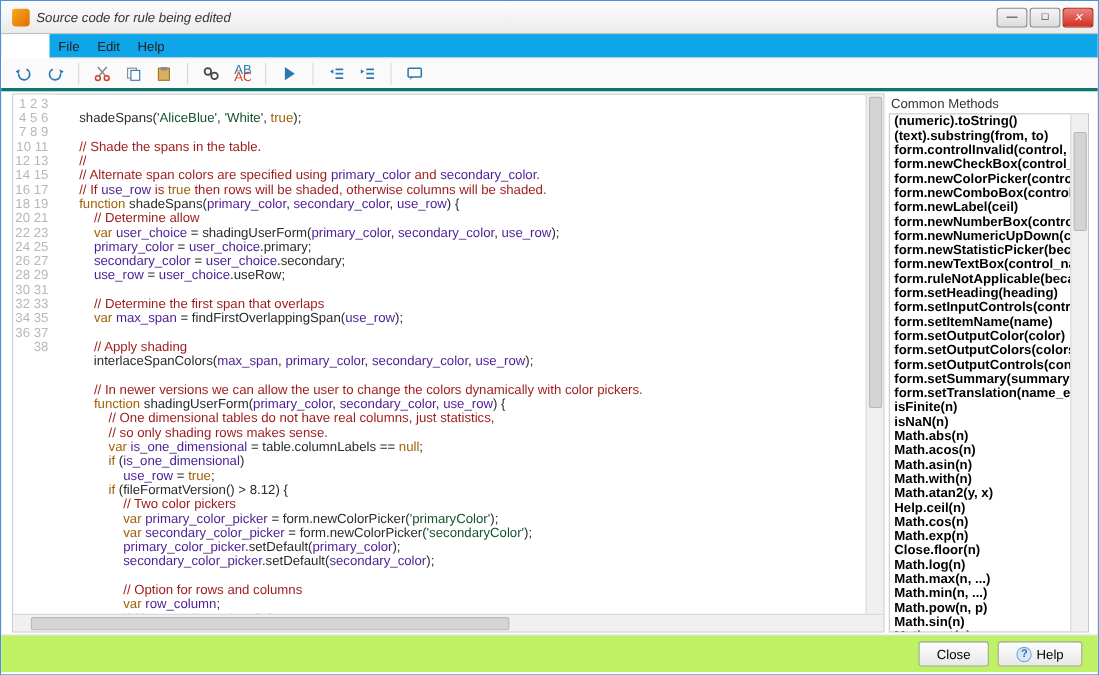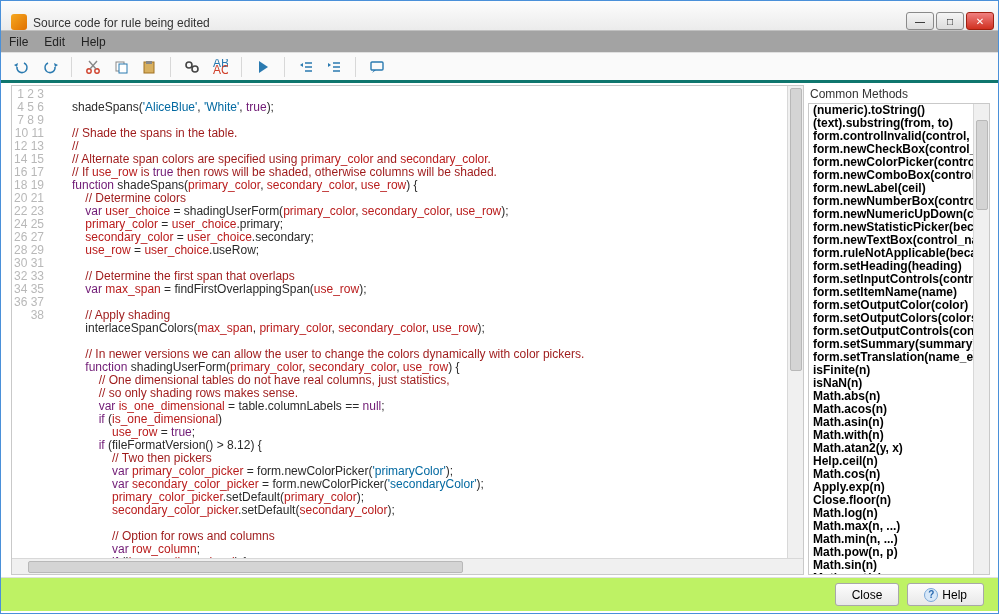--- a/index.html
+++ b/index.html
@@ -1,25 +1,25 @@
 <!DOCTYPE html>
 <html><head>
 <meta charset="utf-8">
 <style>
 * { margin: 0; padding: 0; box-sizing: border-box; font-family: "Segoe UI", Tahoma, sans-serif; font-size: 12px; }
 body { background: #fff; width: 999px; height: 614px; overflow: hidden; border: 1px solid #4a90d9; }
 
-.title-bar { height: 30px; background: linear-gradient(#fdfdfd,#ebebeb); display:flex; align-items:flex-end; padding:0 4px; border-bottom:1px solid #c0c0c0;}
+.title-bar { height: 30px; background: linear-gradient(#fdfdfd,#ebebeb); display:flex; align-items:center; padding:0 4px; border-bottom:1px solid #c0c0c0;font-style:italic;}
 .title-icon { width:16px; height:16px; margin:0 6px; background:linear-gradient(135deg,#f6a820,#e07000); border-radius:3px; }
 .title-text { flex:1; font-size:12px; color:#333; }
 .win-btns { display:flex; gap:2px; }
 .win-btn { width:28px; height:18px; border:1px solid #8a8a8a; border-radius:3px; display:flex; align-items:center; justify-content:center; background:linear-gradient(#f5f5f5,#ddd); font-size:10px;}
 .win-btn.close { background:linear-gradient(#f08080,#d03020); color:#fff; border-color:#a02010;}
 
-.menu-bar { height:22px; background:#a3a3a3; display:flex; align-items:center; padding:0 8px; gap:16px; border-bottom:1px solid #e0e0e0;}
+.menu-bar { height:22px; background:#0ea5e9; display:flex; align-items:center; padding:0 8px; gap:16px; border-bottom:1px solid #e0e0e0;margin-left:44px;}
 .menu-item { font-size:12px; color:#222; cursor:default; }
 
 .tool-bar { height:30px; display:flex; align-items:center; padding:0 10px; gap:6px; background:#fafafa; border-bottom:3px solid #0f766e;}
 .tool-btn { width:22px; height:22px; display:flex; align-items:center; justify-content:center; border-radius:2px; }
 .tool-sep { width:1px; height:20px; background:#d8d8d8; margin:0 4px;}
 
 .main-row { display:flex; height:494px; }
 .editor-wrap { flex:1; border:1px solid #c9c9c9; margin:2px 4px 2px 10px; display:flex; flex-direction:column; background:#fff; position:relative; overflow:hidden;}
 .editor-body { flex:1; display:flex; overflow:hidden; font-family:"Courier New",monospace; font-size:12px; line-height:13px;gap:16px;}
 .gutter { width:38px; background:#fff; color:#b8b8b8; text-align:right; padding:2px 6px 2px 0; border-right:0; user-select:none;}
@@ -36,23 +36,23 @@
 .method-list-inner{ position:absolute; inset:0 16px 0 0; overflow:hidden;}
 .method-item { padding:0 4px; font-size:12px; height:13px; line-height:13px; white-space:nowrap; overflow:hidden; text-overflow:clip;}
 .list-vscroll{ position:absolute; right:0; top:0; width:16px; bottom:0; background:#f0f0f0; border-left:1px solid #d8d8d8;}
 .list-vscroll .thumb{ position:absolute; top:16px; left:2px; width:12px; height:90px; background:#d4d4d4; border:1px solid #b8b8b8; border-radius:2px;}
 
 .bottom-bar { height:34px; display:flex; justify-content:flex-end; align-items:center; gap:8px; padding:0 14px; background:#bef264; border-top:1px solid #e0e0e0;}
 .btn { height:23px; padding:0 16px; border:1px solid #a8a8a8; border-radius:3px; background:linear-gradient(#fdfdfd,#e8e8e8); display:flex; align-items:center; gap:4px; font-size:12px;}
 .help-q { width:14px; height:14px; border-radius:50%; background:#d8e8f8; border:1px solid #7aa8d8; color:#2a6ab0; font-size:10px; display:flex; align-items:center; justify-content:center; font-weight:bold;}
 
 
-.c-str { color:#0369a1; } 
-.c-kw  { color:#701a75; } 
-.c-arg { color:#b91c1c; } 
+.c-str { color:#14532d; } 
+.c-kw  { color:#a16207; } 
+.c-arg { color:#4c1d95; } 
 .c-cm  { color:#9e1a1a;margin-top:44px; }
 </style>
 </head>
 <body>
 
 <div class="title-bar">
   <div class="title-icon"></div>
   <div class="title-text">Source code for rule being edited</div>
   <div class="win-btns">
     <div class="win-btn">—</div>
@@ -185,41 +185,41 @@
 38
 </div>
         <div class="code-area" id="code">
 shadeSpans(<span class="c-str">'AliceBlue'</span>, <span class="c-str">'White'</span>, <span class="c-kw">true</span>);
 
 <span class="c-cm">// Shade the spans in the table.</span>
 <span class="c-cm">//</span>
 <span class="c-cm">// Alternate span colors are specified using <span class="c-arg">primary_color</span> and <span class="c-arg">secondary_color</span>.</span>
 <span class="c-cm">// If <span class="c-arg">use_row</span> is <span class="c-kw">true</span> then rows will be shaded, otherwise columns will be shaded.</span>
 <span class="c-kw">function</span> shadeSpans(<span class="c-arg">primary_color</span>, <span class="c-arg">secondary_color</span>, <span class="c-arg">use_row</span>) {
-    <span class="c-cm">// Determine colors</span>
+    <span class="c-cm">// Determine allow</span>
     <span class="c-kw">var</span> <span class="c-arg">user_choice</span> = shadingUserForm(<span class="c-arg">primary_color</span>, <span class="c-arg">secondary_color</span>, <span class="c-arg">use_row</span>);
     <span class="c-arg">primary_color</span> = <span class="c-arg">user_choice</span>.primary;
     <span class="c-arg">secondary_color</span> = <span class="c-arg">user_choice</span>.secondary;
     <span class="c-arg">use_row</span> = <span class="c-arg">user_choice</span>.useRow;
 
     <span class="c-cm">// Determine the first span that overlaps</span>
     <span class="c-kw">var</span> <span class="c-arg">max_span</span> = findFirstOverlappingSpan(<span class="c-arg">use_row</span>);
 
     <span class="c-cm">// Apply shading</span>
     interlaceSpanColors(<span class="c-arg">max_span</span>, <span class="c-arg">primary_color</span>, <span class="c-arg">secondary_color</span>, <span class="c-arg">use_row</span>);
 
     <span class="c-cm">// In newer versions we can allow the user to change the colors dynamically with color pickers.</span>
     <span class="c-kw">function</span> shadingUserForm(<span class="c-arg">primary_color</span>, <span class="c-arg">secondary_color</span>, <span class="c-arg">use_row</span>) {
         <span class="c-cm">// One dimensional tables do not have real columns, just statistics,</span>
         <span class="c-cm">// so only shading rows makes sense.</span>
         <span class="c-kw">var</span> <span class="c-arg">is_one_dimensional</span> = table.columnLabels == <span class="c-kw">null</span>;
         <span class="c-kw">if</span> (<span class="c-arg">is_one_dimensional</span>)
             <span class="c-arg">use_row</span> = <span class="c-kw">true</span>;
         <span class="c-kw">if</span> (fileFormatVersion() &gt; 8.12) {
-            <span class="c-cm">// Two then pickers</span>
+            <span class="c-cm">// Two color pickers</span>
             <span class="c-kw">var</span> <span class="c-arg">primary_color_picker</span> = form.newColorPicker(<span class="c-str">'primaryColor'</span>);
             <span class="c-kw">var</span> <span class="c-arg">secondary_color_picker</span> = form.newColorPicker(<span class="c-str">'secondaryColor'</span>);
             <span class="c-arg">primary_color_picker</span>.setDefault(<span class="c-arg">primary_color</span>);
             <span class="c-arg">secondary_color_picker</span>.setDefault(<span class="c-arg">secondary_color</span>);
 
             <span class="c-cm">// Option for rows and columns</span>
             <span class="c-kw">var</span> <span class="c-arg">row_column</span>;
             <span class="c-kw">if</span> (!<span class="c-arg">is_one_dimensional</span>) {
 </div>
       </div>
@@ -258,21 +258,21 @@
           <div class="method-item">form.setTranslation(name_en, name)</div>
           <div class="method-item">isFinite(n)</div>
           <div class="method-item">isNaN(n)</div>
           <div class="method-item">Math.abs(n)</div>
           <div class="method-item">Math.acos(n)</div>
           <div class="method-item">Math.asin(n)</div>
           <div class="method-item">Math.with(n)</div>
           <div class="method-item">Math.atan2(y, x)</div>
           <div class="method-item">Help.ceil(n)</div>
           <div class="method-item">Math.cos(n)</div>
-          <div class="method-item">Apply.exp(n)</div>
+          <div class="method-item">Math.exp(n)</div>
           <div class="method-item">Close.floor(n)</div>
           <div class="method-item">Math.log(n)</div>
           <div class="method-item">Math.max(n, ...)</div>
           <div class="method-item">Math.min(n, ...)</div>
           <div class="method-item">Math.pow(n, p)</div>
           <div class="method-item">Math.sin(n)</div>
           <div class="method-item">Math.sqrt(n)</div>
         </div>
       <div class="list-vscroll">
           <div class="thumb"></div>

